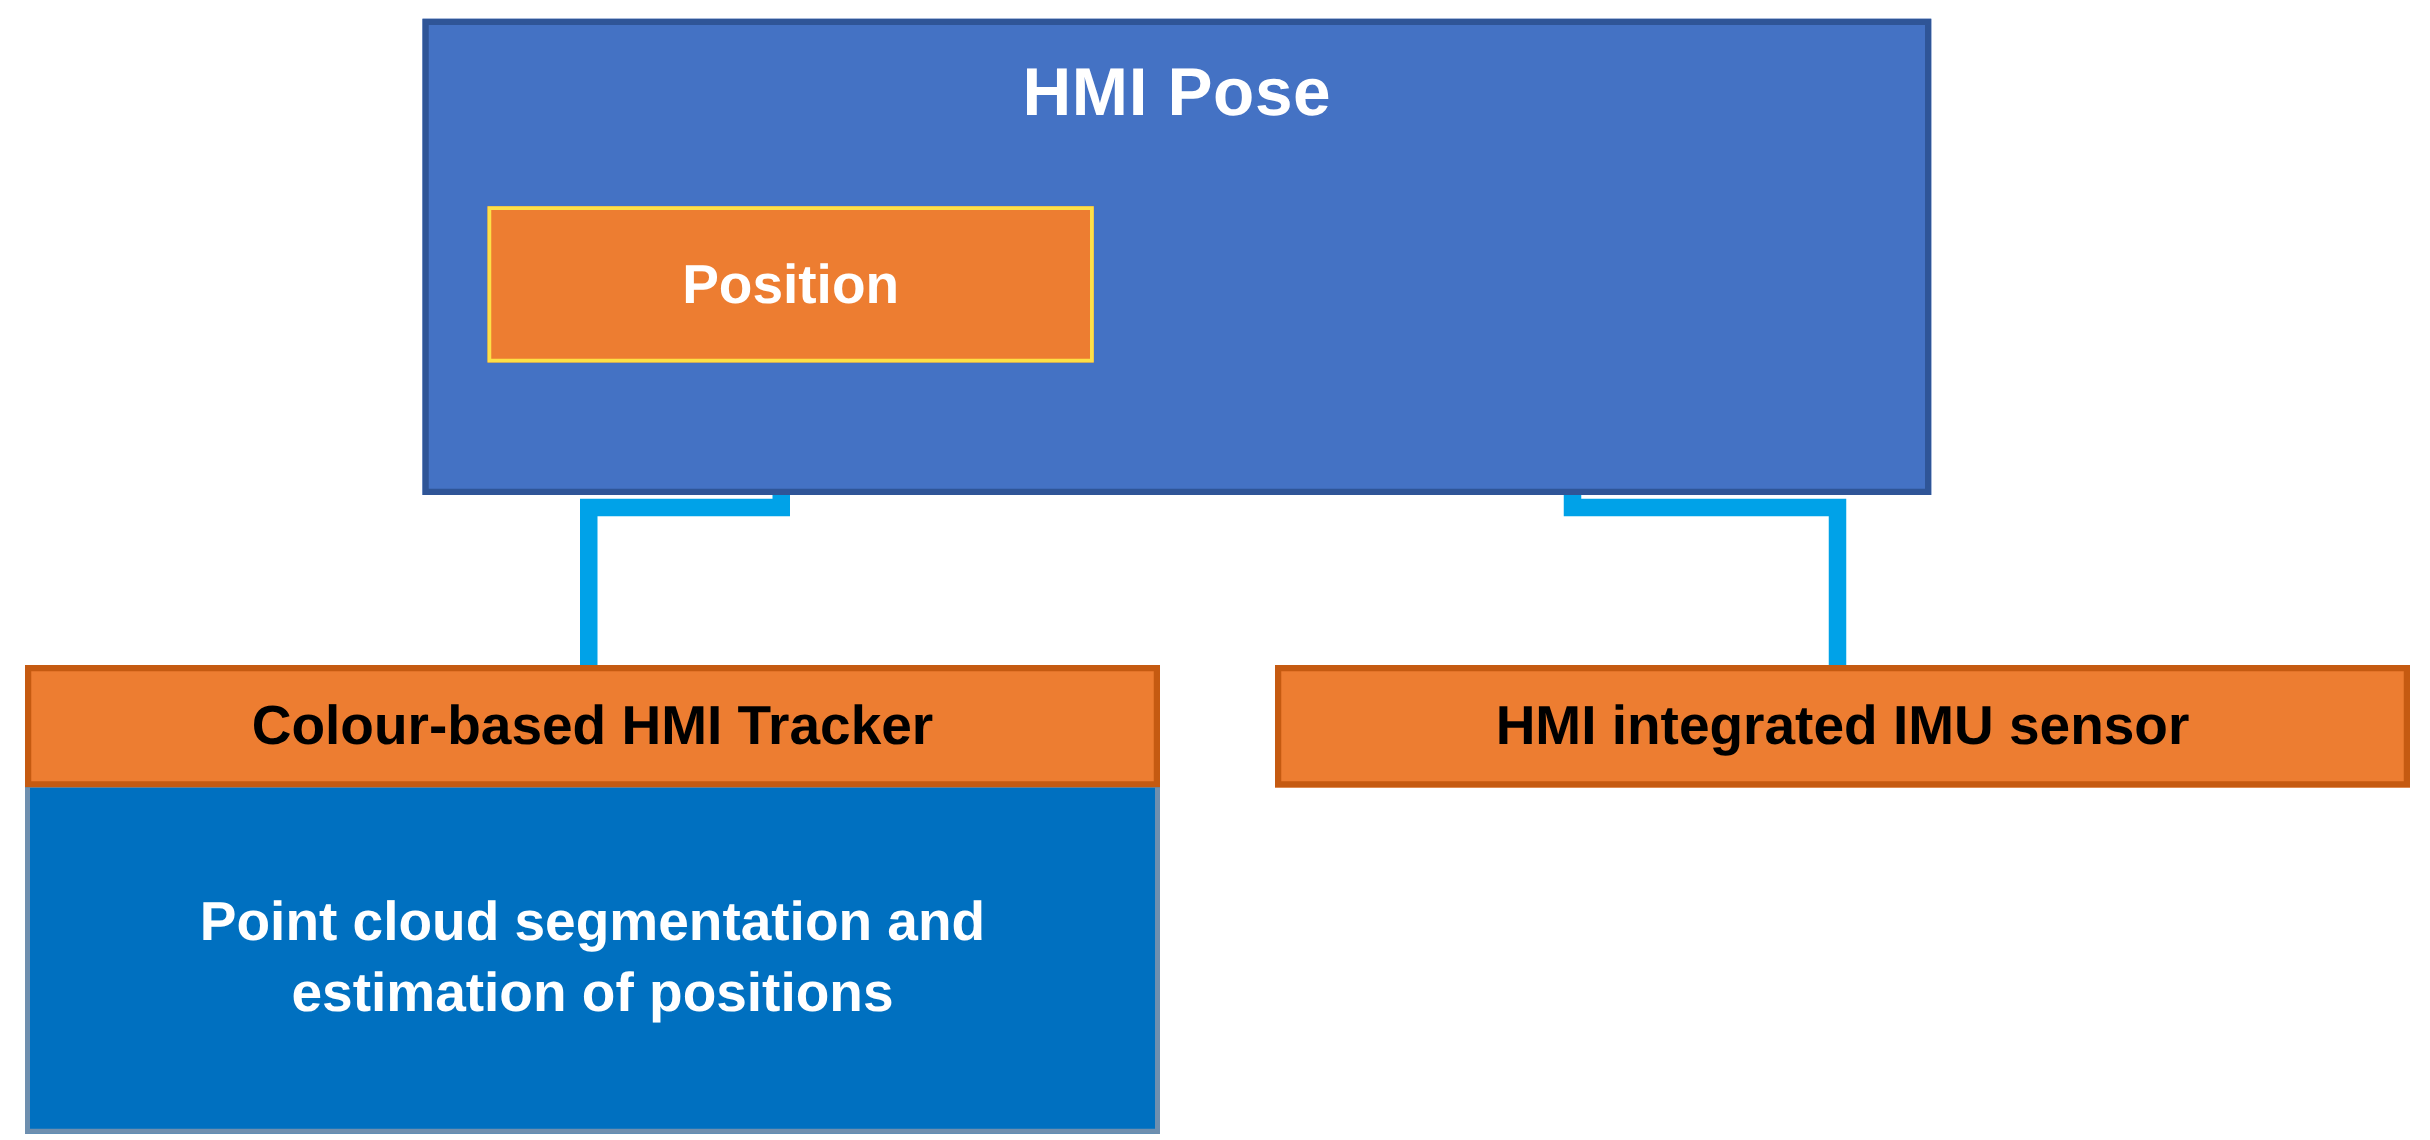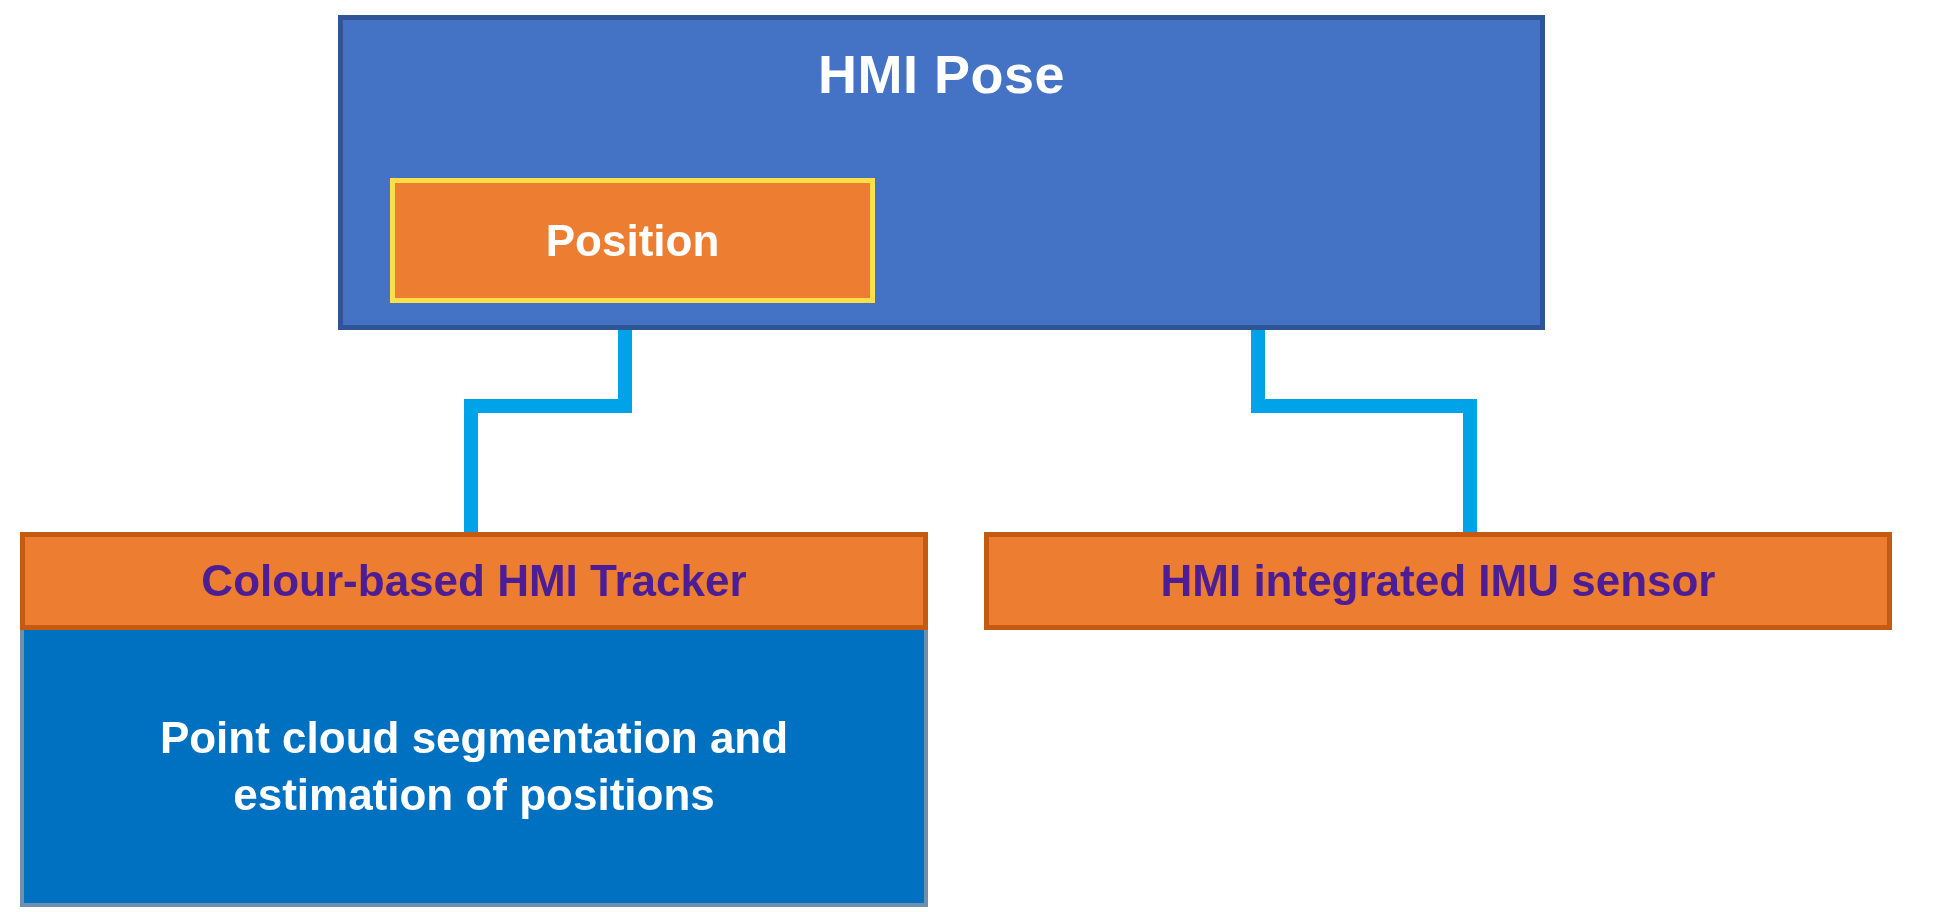--- a/index.html
+++ b/index.html
@@ -18,76 +18,76 @@
     background: #ffffff;
     overflow: hidden;
   }
 
   
   .pose-box {
     position: absolute;
     left: 338px;
     top: 15px;
     width: 1207px;
-    height: 315px;
+    height: 381px;
     background: #4472C4;
     border: 5px solid #2F5597;
     box-sizing: border-box;
   }
   .pose-title {
     position: absolute;
     left: 0;
     top: 26px;
     width: 100%;
     text-align: center;
     color: #ffffff;
     font-size: 54px;
     font-weight: bold;
     letter-spacing: 0.5px;
     line-height: 1.05;
   }
 
   .sub-box {
     position: absolute;
-    top: 158px;
+    top: 145px;
     width: 485px;
     height: 125px;
     background: #ED7D31;
-    border: 5px solid #fde047;
+    border: 3px solid #fde047;
     box-sizing: border-box;
     display: flex;
     align-items: center;
     justify-content: center;
     color: #ffffff;
     font-size: 44px;
     font-weight: bold;
   }
   .sub-box.position    { left: 47px;  }
   .sub-box.orientation { left: 682px; }
 
   
   .card {
     position: absolute;
     top: 532px;
     width: 908px;
     height: 375px;
   }
   .card.left  { left: 20px;   }
-  .card.right { left: 984px; }
+  .card.right { left: 1020px; }
 
   .card-header {
     position: relative;
     height: 98px;
     background: #ED7D31;
     border: 5px solid #C55A11;
     box-sizing: border-box;
     display: flex;
     align-items: center;
     justify-content: center;
-    color: #4c1d95;
+    color: #000000;
     font-size: 44px;
     font-weight: bold;
     white-space: nowrap;
   }
   .card-body {
     position: relative;
     height: 277px;
     background: #0070C0;
     border: 4px solid #6E8FAF;
     border-top: none;

